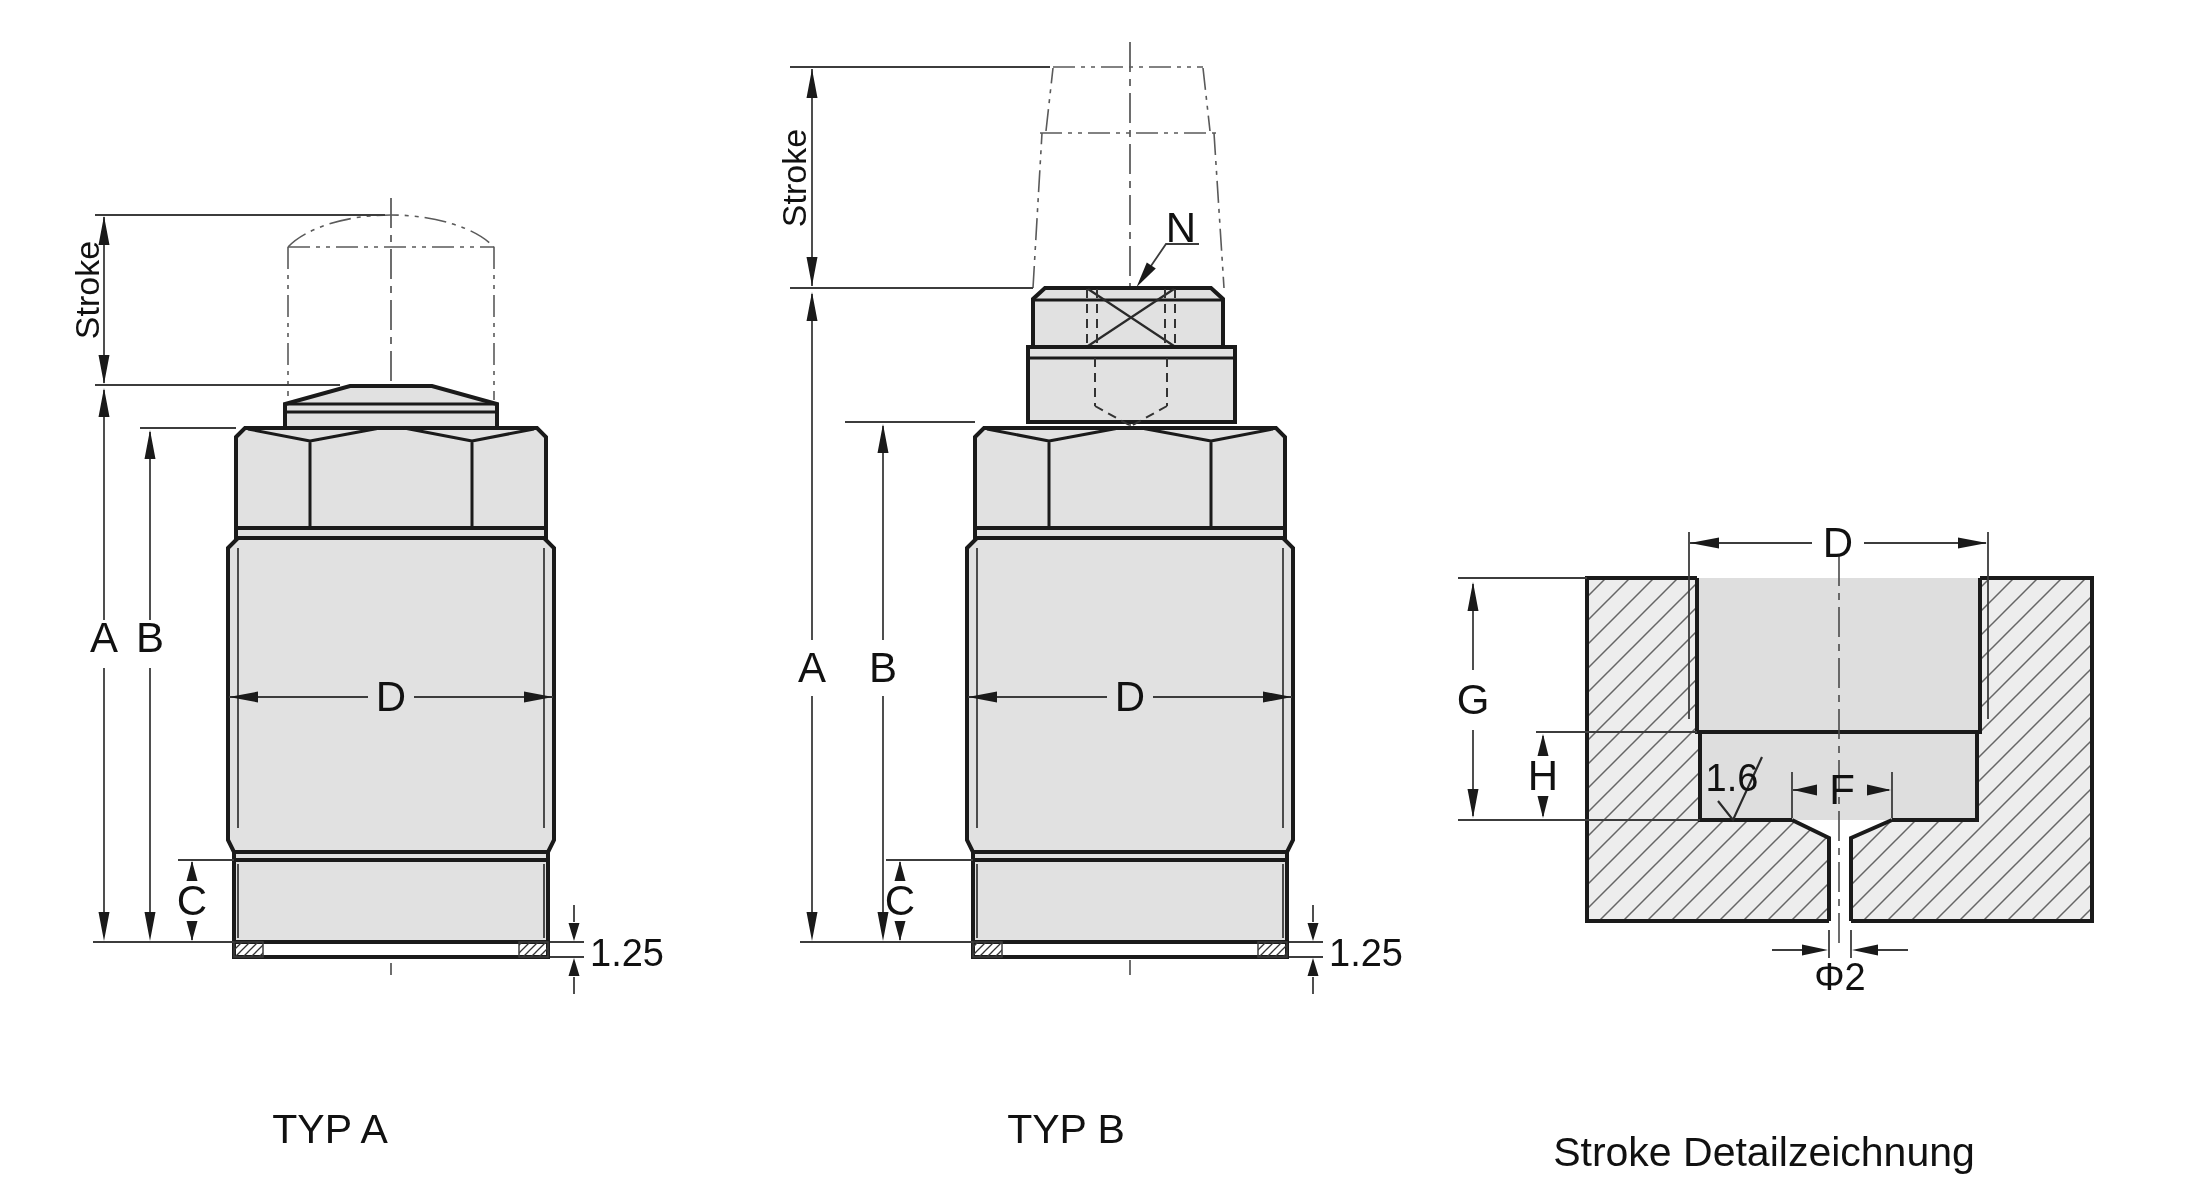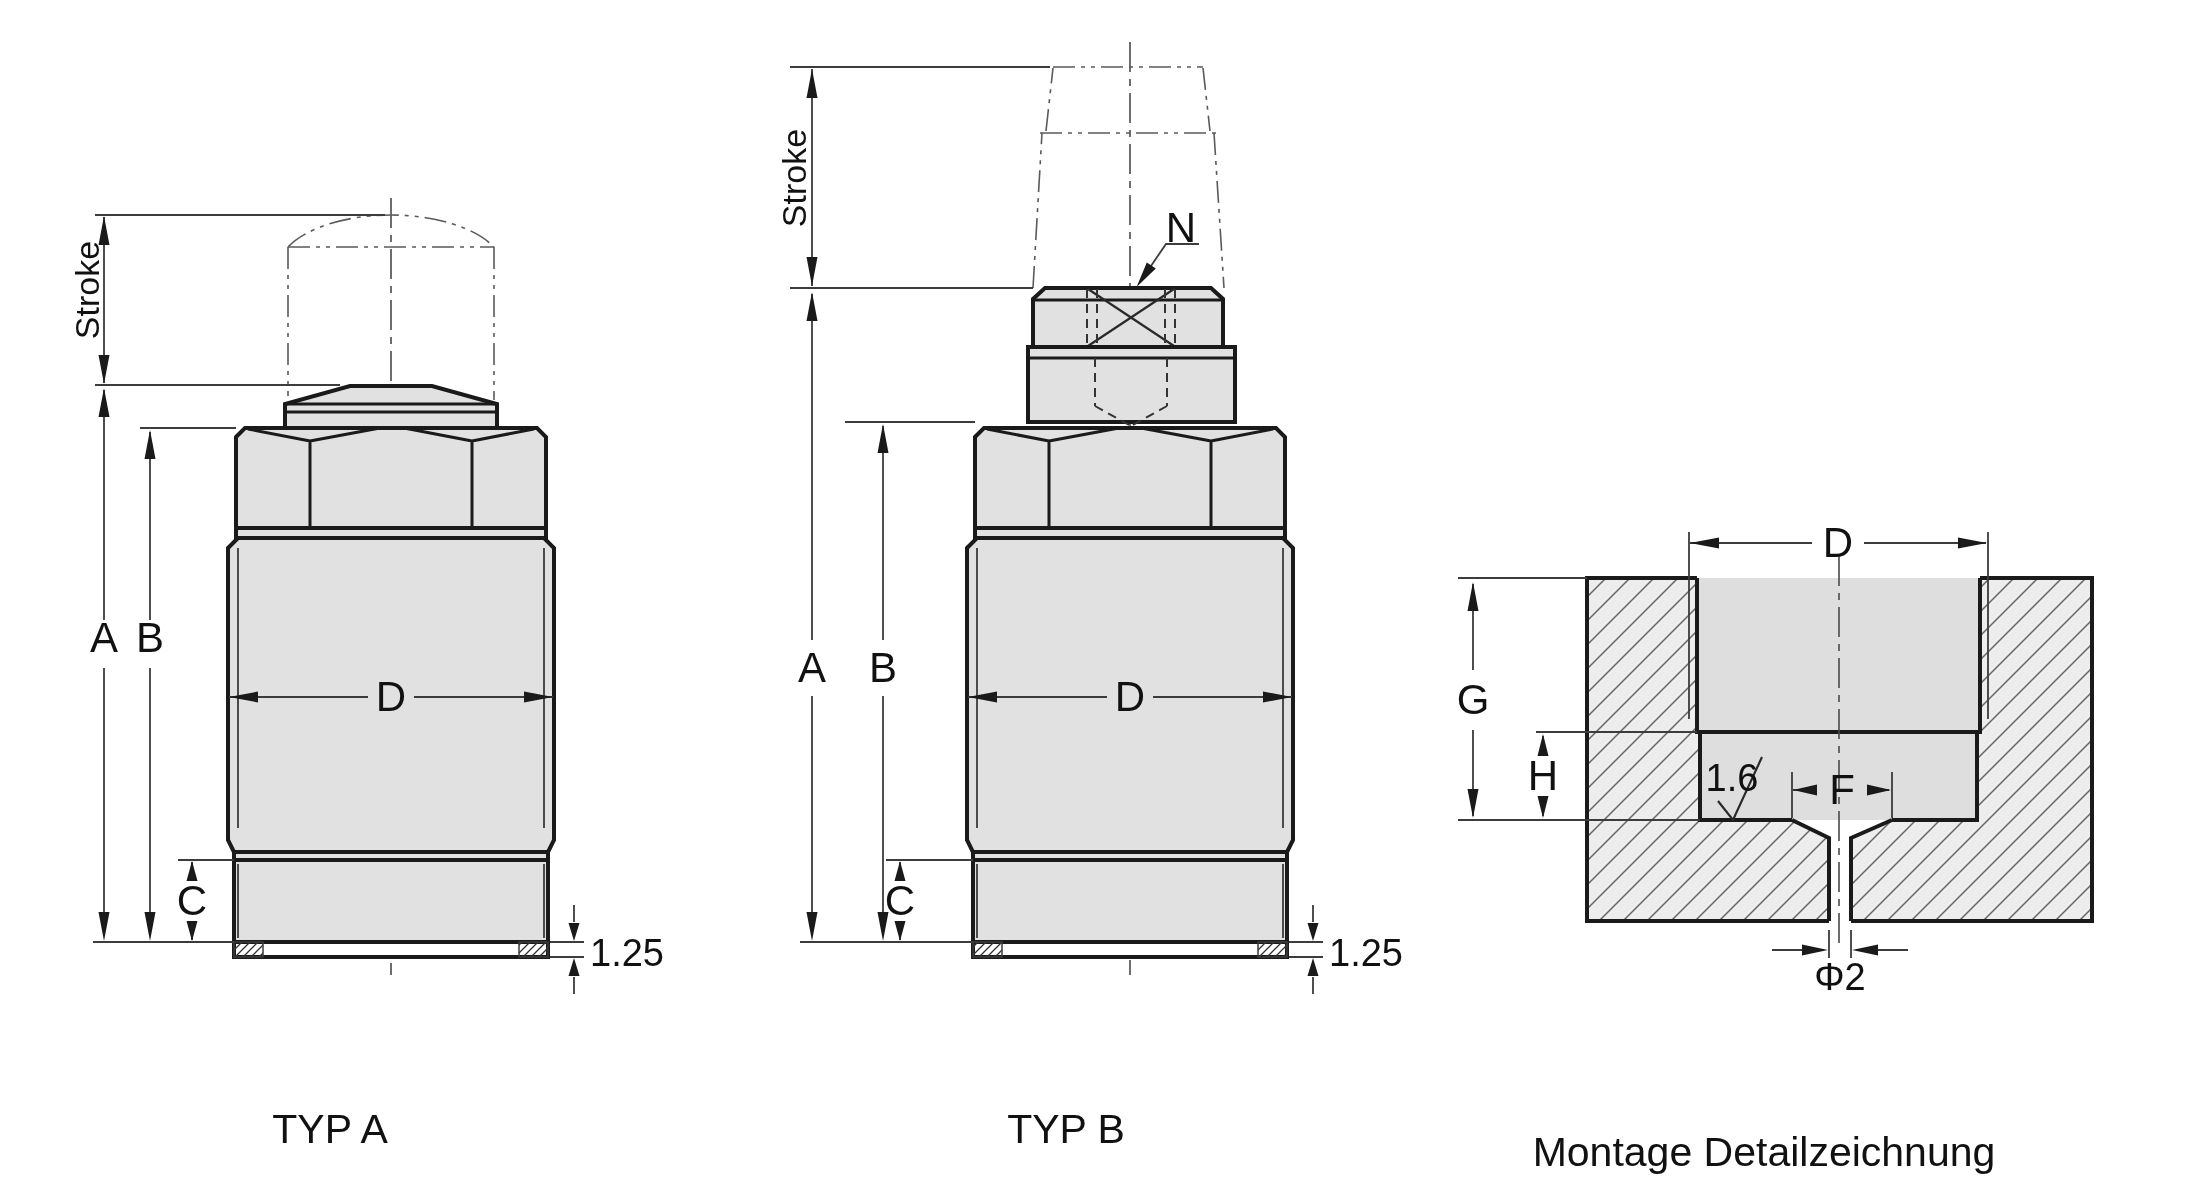--- a/index.html
+++ b/index.html
@@ -181,17 +181,17 @@
     <div>TYP A</div>
     
     
   </div>
   <div class="caption" style="left:866px;top:1014px;width:400px;">
     <div>TYP B</div>
     
     
   </div>
   <div class="caption" style="left:1514px;top:1040px;width:500px;line-height:45px;">
-    <div>Montage Detailzeichnung</div>
+    <div>Stroke Detailzeichnung</div>
     
   </div>
 
 </div>
 
 </body></html>

